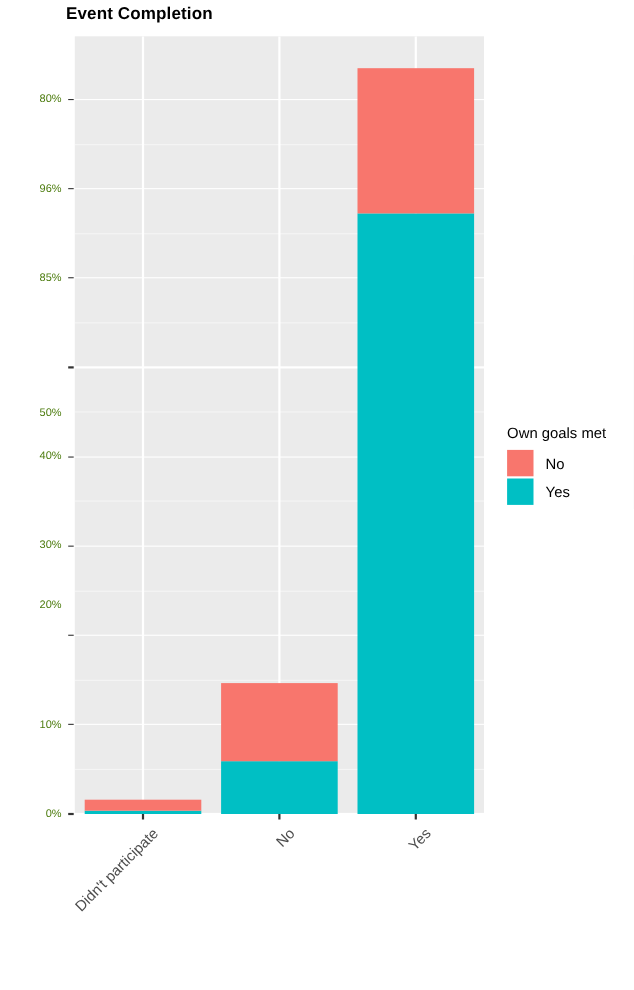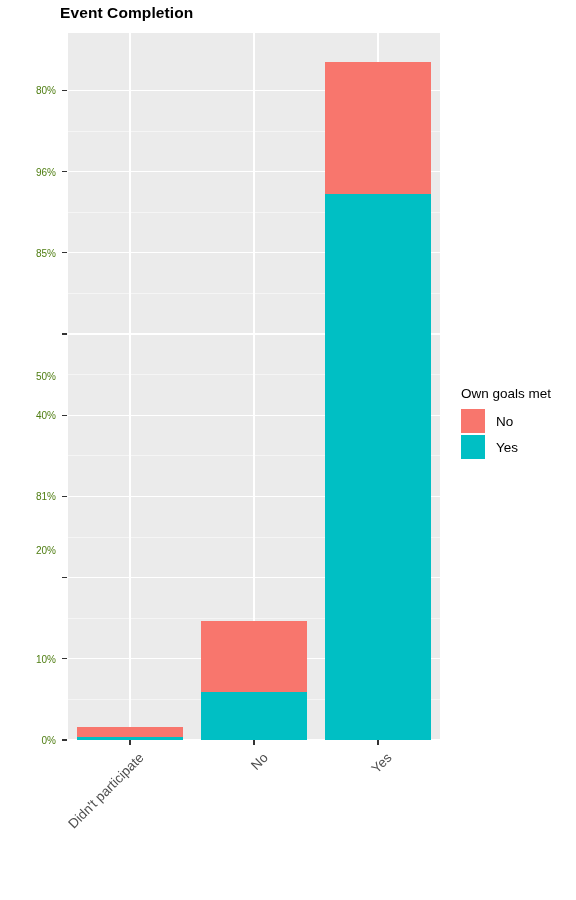--- a/index.html
+++ b/index.html
@@ -178,21 +178,21 @@
       <div class="bar-seg" style="left: 132.99px; width: 106.02px; top: 588.448px; height: 70.644px; background: rgb(248, 118, 109);"></div>
       <div class="bar-seg" style="left: 256.99px; width: 106.02px; top: 161.336px; height: 545.664px; background: rgb(0, 191, 196);"></div>
       <div class="bar-seg" style="left: 256.99px; width: 106.02px; top: 28.98px; height: 132.356px; background: rgb(248, 118, 109);"></div>
     </div>
 </div>
 
 <div id="y-axis-labels">
     <div class="ytick-label" style="top: 740px;">0%</div>
     <div class="ytick-label" style="top: 658.8px;">10%</div>
     <div class="ytick-label" style="top: 550px;">20%</div>
-    <div class="ytick-label" style="top: 496.4px;">81%</div>
+    <div class="ytick-label" style="top: 496.4px;">30%</div>
     <div class="ytick-label" style="top: 415.2px; text-align: center;">40%</div>
     <div class="ytick-label" style="top: 330px; margin-top: 46px;">50%</div>
     <div class="ytick-label" style="top: 252.8px;">85%</div>
     <div class="ytick-label" style="top: 171.6px;">96%</div>
     <div class="ytick-label" style="top: 90.4px;">80%</div>
   </div>
 <div id="y-axis-ticks">
     <div class="ytick-mark" style="top: 739.35px;"></div>
     <div class="ytick-mark" style="top: 658.15px;"></div>
     <div class="ytick-mark" style="top: 576.95px;"></div>

